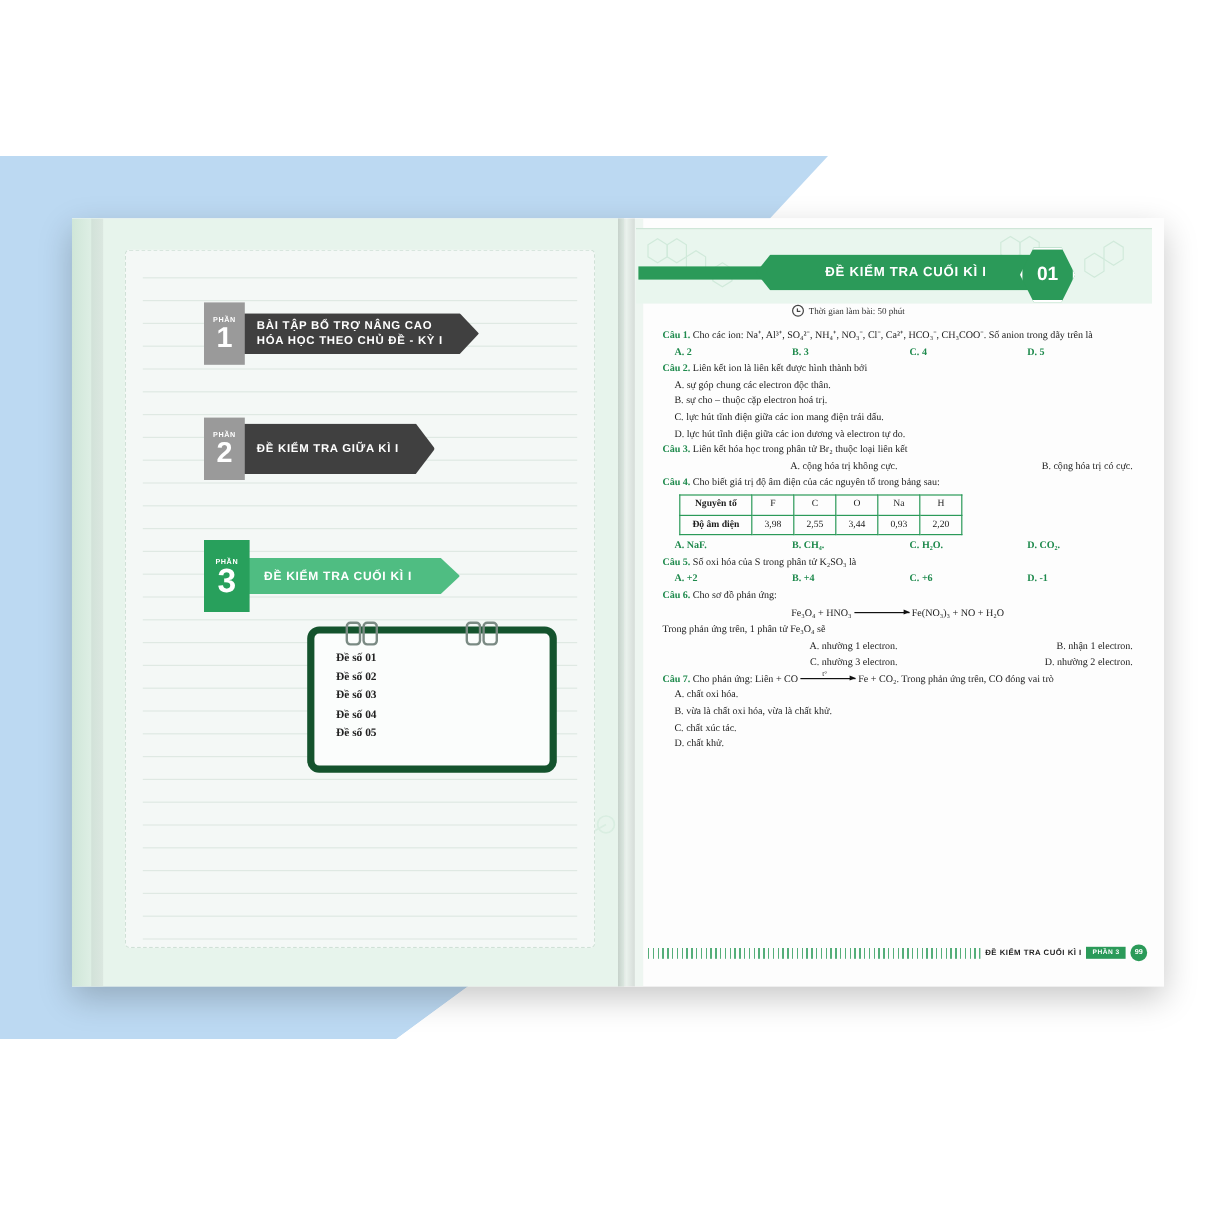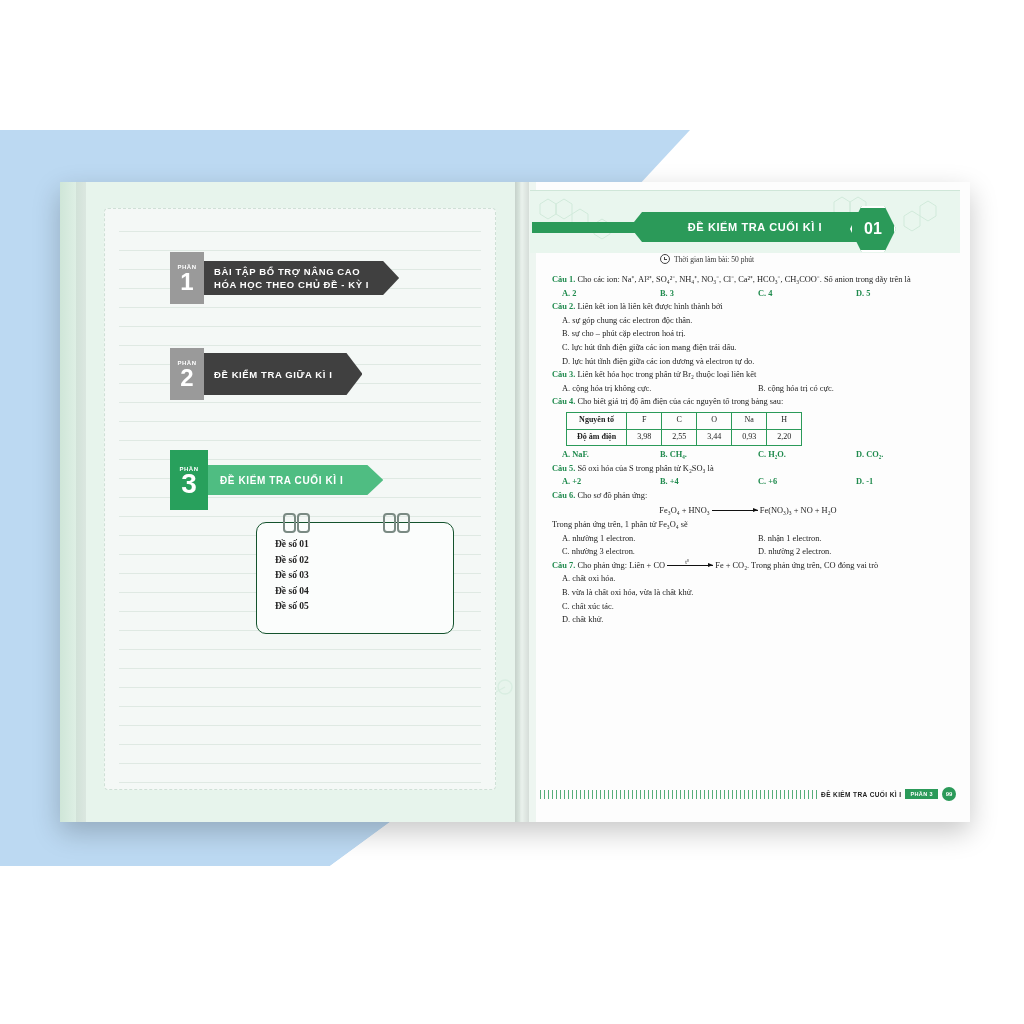--- a/index.html
+++ b/index.html
@@ -94,21 +94,21 @@
   .part1{left:110px;top:70px;}
   .part2{left:110px;top:166px;}
   .part3{left:110px;top:268px;}
   .part3 .ribbon{font-size:10px;padding:0 40px 0 18px;height:30px;}
   .part3 .part-num{height:60px;width:38px;}
   .part3 .part-num .dig{font-size:28px;}
 
   
   .deso{
     position:absolute;left:196px;top:340px;width:196px;height:110px;
-    border:1px solid #14532d;border-radius:10px;background:#fbfdfc;
+    border:6px solid #14532d;border-radius:10px;background:#fbfdfc;
   }
   .rings{position:absolute;top:-10px;left:0;width:100%;height:18px;}
   .ring{position:absolute;width:9px;height:16px;border:2px solid #7a8a83;border-radius:4px;background:transparent;}
   .deso ul{margin:0;padding:16px 0 0 18px;list-style:none;}
   .deso li{font-size:9.5px;color:#222;margin-bottom:5.5px;font-family:"Liberation Serif",serif;}
   .deso li b{font-weight:bold;}
 
   
   .rp-inner{position:absolute;left:0;top:0;width:450px;height:640px;}
   .rp-head-bg{
@@ -143,21 +143,21 @@
   .clock:after{content:"";position:absolute;left:3.5px;top:3.5px;width:2.5px;height:1px;background:#444;}
 
   .content{
     position:absolute;left:32px;top:92px;width:392px;font-size:8.4px;line-height:12.6px;color:#1a1a1a;
   }
   .q{margin:0 0 1px 0;}
   .q b{color:#1f8a4d;}
   .opts{display:flex;margin:1px 0 1px 0;}
   .opts > div{flex:1;padding-left:10px;}
   .opt2{display:flex;margin:1px 0;}
-  .opt2 > div{width:50%;padding-left:10px;}
+  .opt2 > div{width:50%;padding-left:10px;text-align:right;}
   .opt-line{padding-left:10px;margin:1px 0;}
   .opt-line b, .opts b, .opt2 b{color:#1f8a4d;font-weight:bold;}
 
   table.chem{
     border-collapse:collapse;margin:3px 0 3px 14px;font-size:8px;
   }
   table.chem td,table.chem th{
     border:1px solid #2b9a59;padding:1.5px 10px;text-align:center;font-weight:normal;
   }
   table.chem td.head{font-weight:bold;}
@@ -370,21 +370,21 @@
             <div><b>B. 3</b></div>
             <div><b>C. 4</b></div>
             <div><b>D. 5</b></div>
           </div>
 
           <p class="q">
             <b>Câu 2.</b>
             <span>Liên kết ion là liên kết được hình thành bởi</span>
           </p>
           <div class="opt-line"><span>A. sự góp chung các electron độc thân.</span></div>
-          <div class="opt-line"><span>B. sự cho – phút cặp electron hoá trị.</span></div>
+          <div class="opt-line"><span>B. sự cho – thuộc cặp electron hoá trị.</span></div>
           <div class="opt-line"><span>C. lực hút tĩnh điện giữa các ion mang điện trái dấu.</span></div>
           <div class="opt-line"><span>D. lực hút tĩnh điện giữa các ion dương và electron tự do.</span></div>
 
           <p class="q">
             <b>Câu 3.</b>
             <span>Liên kết hóa học trong phân tử Br₂ thuộc loại liên kết</span>
           </p>
           <div class="opt2">
             <div><span>A. cộng hóa trị không cực.</span></div>
             <div><span>B. cộng hóa trị có cực.</span></div>

